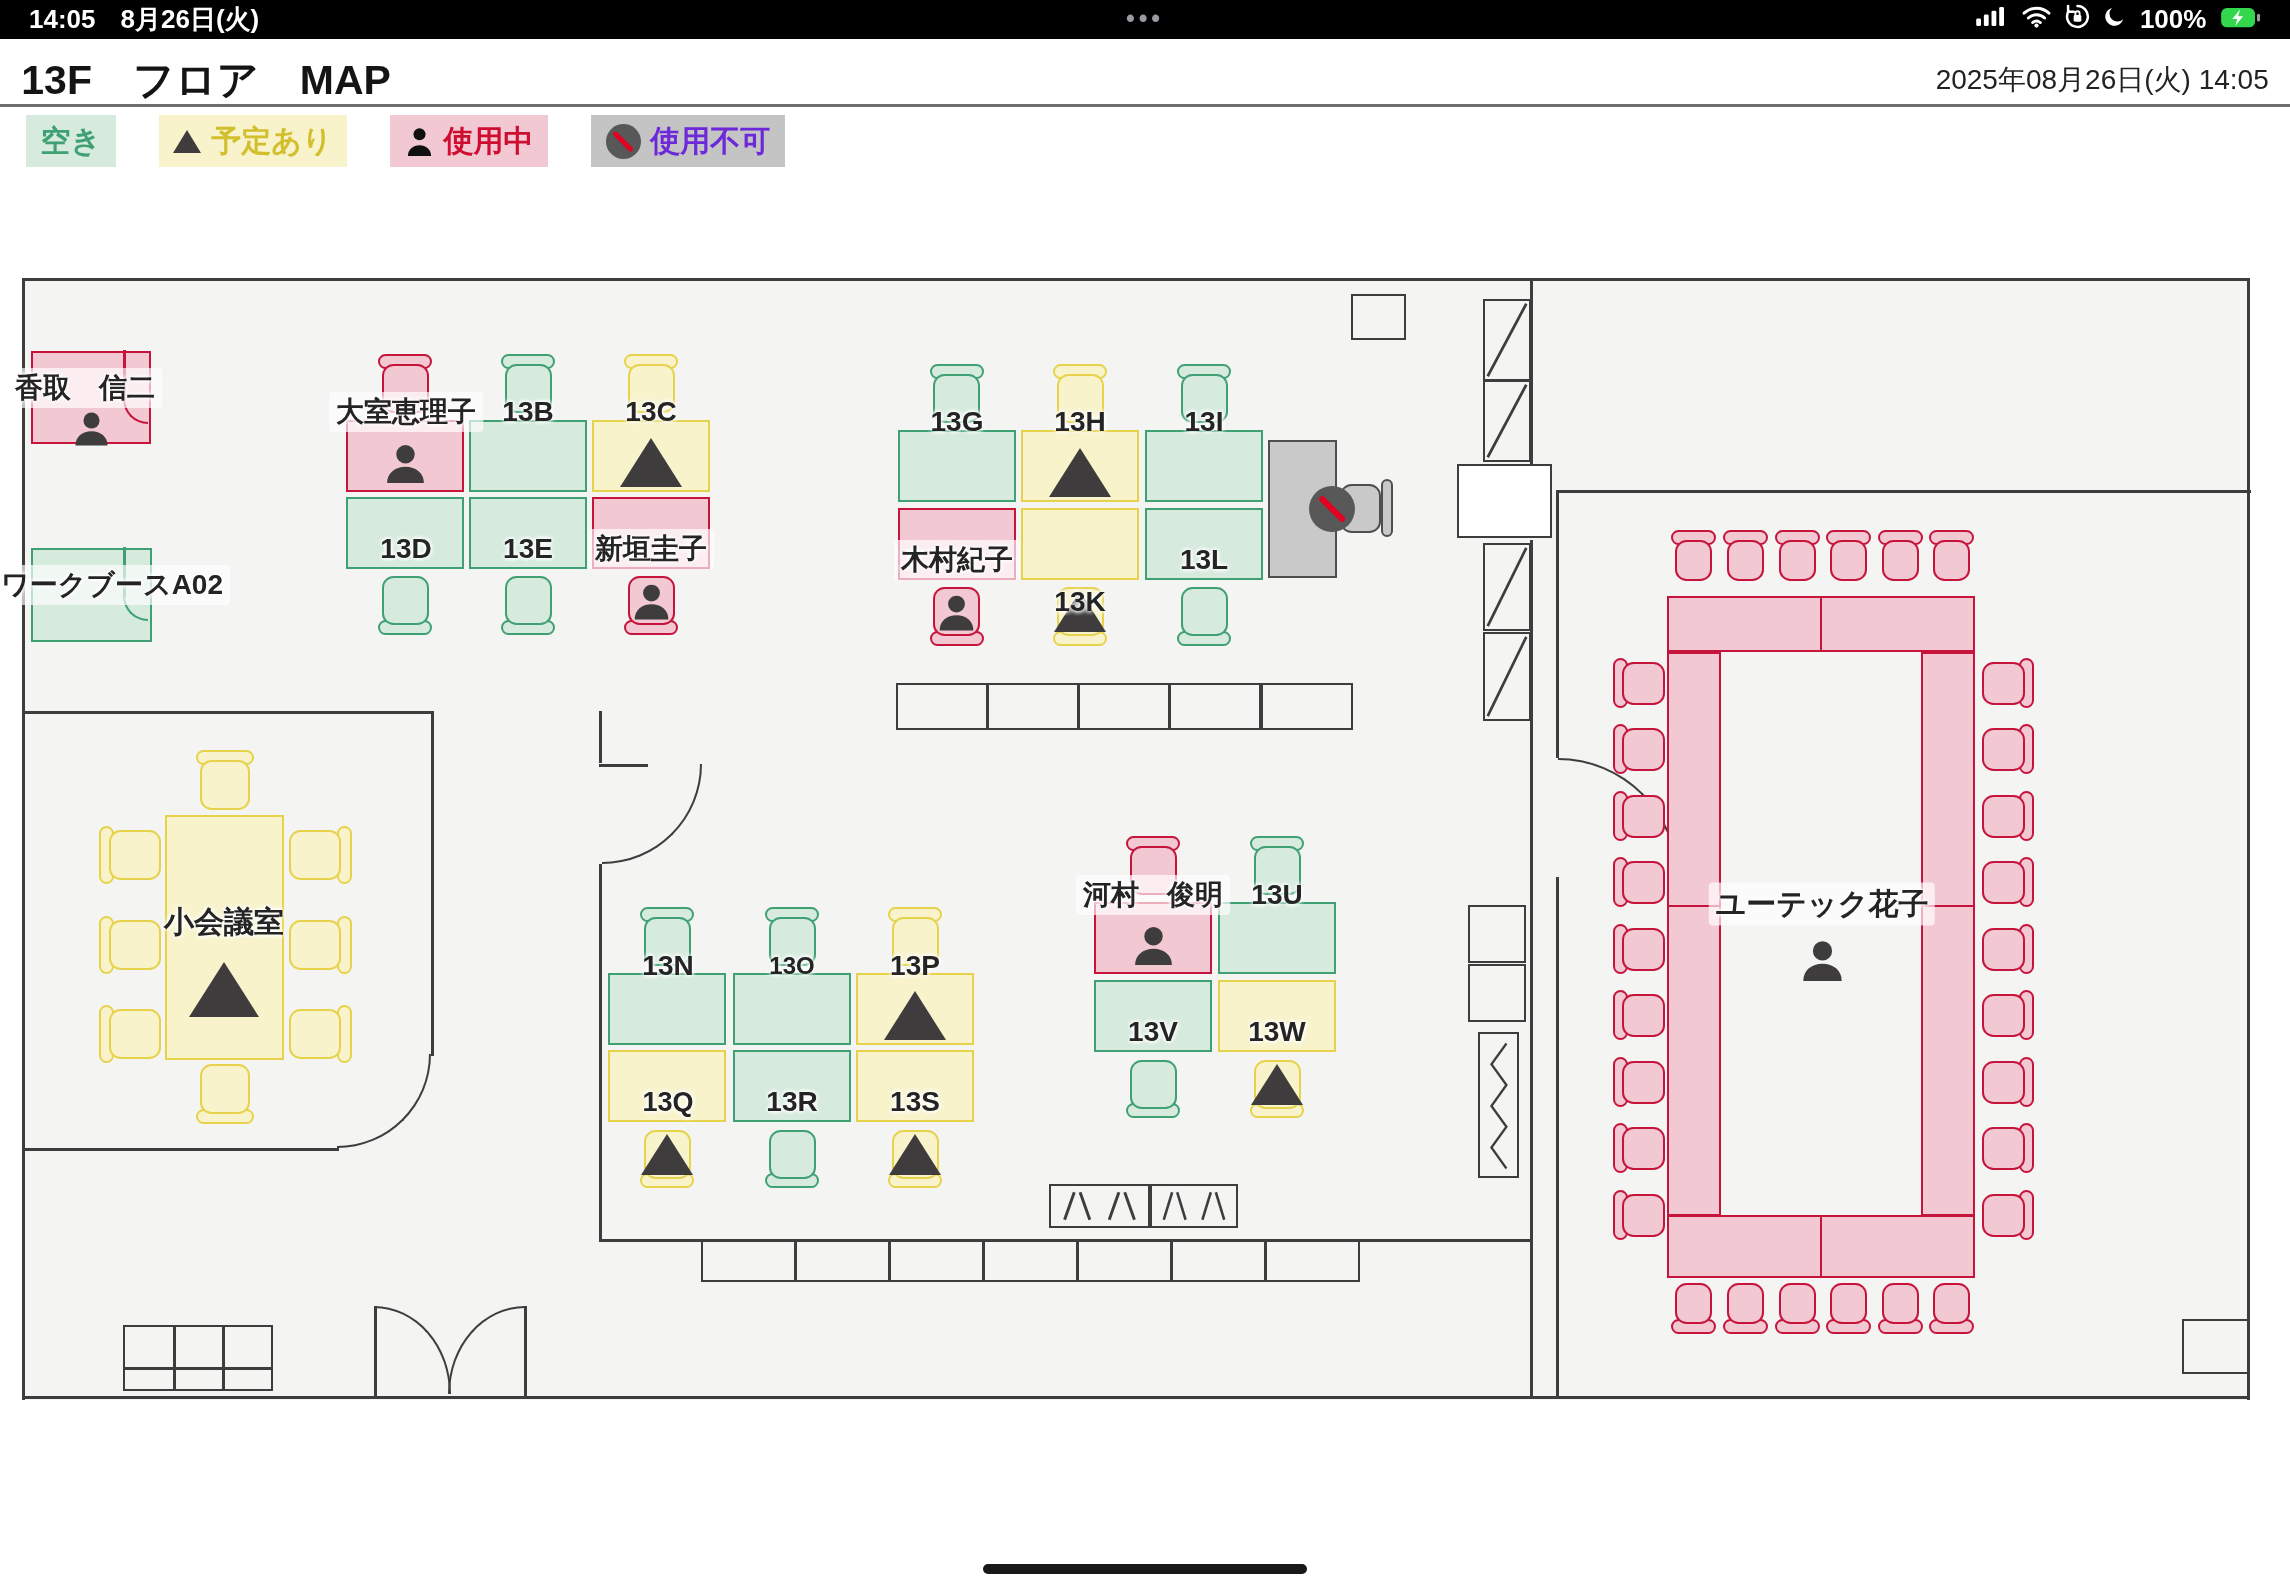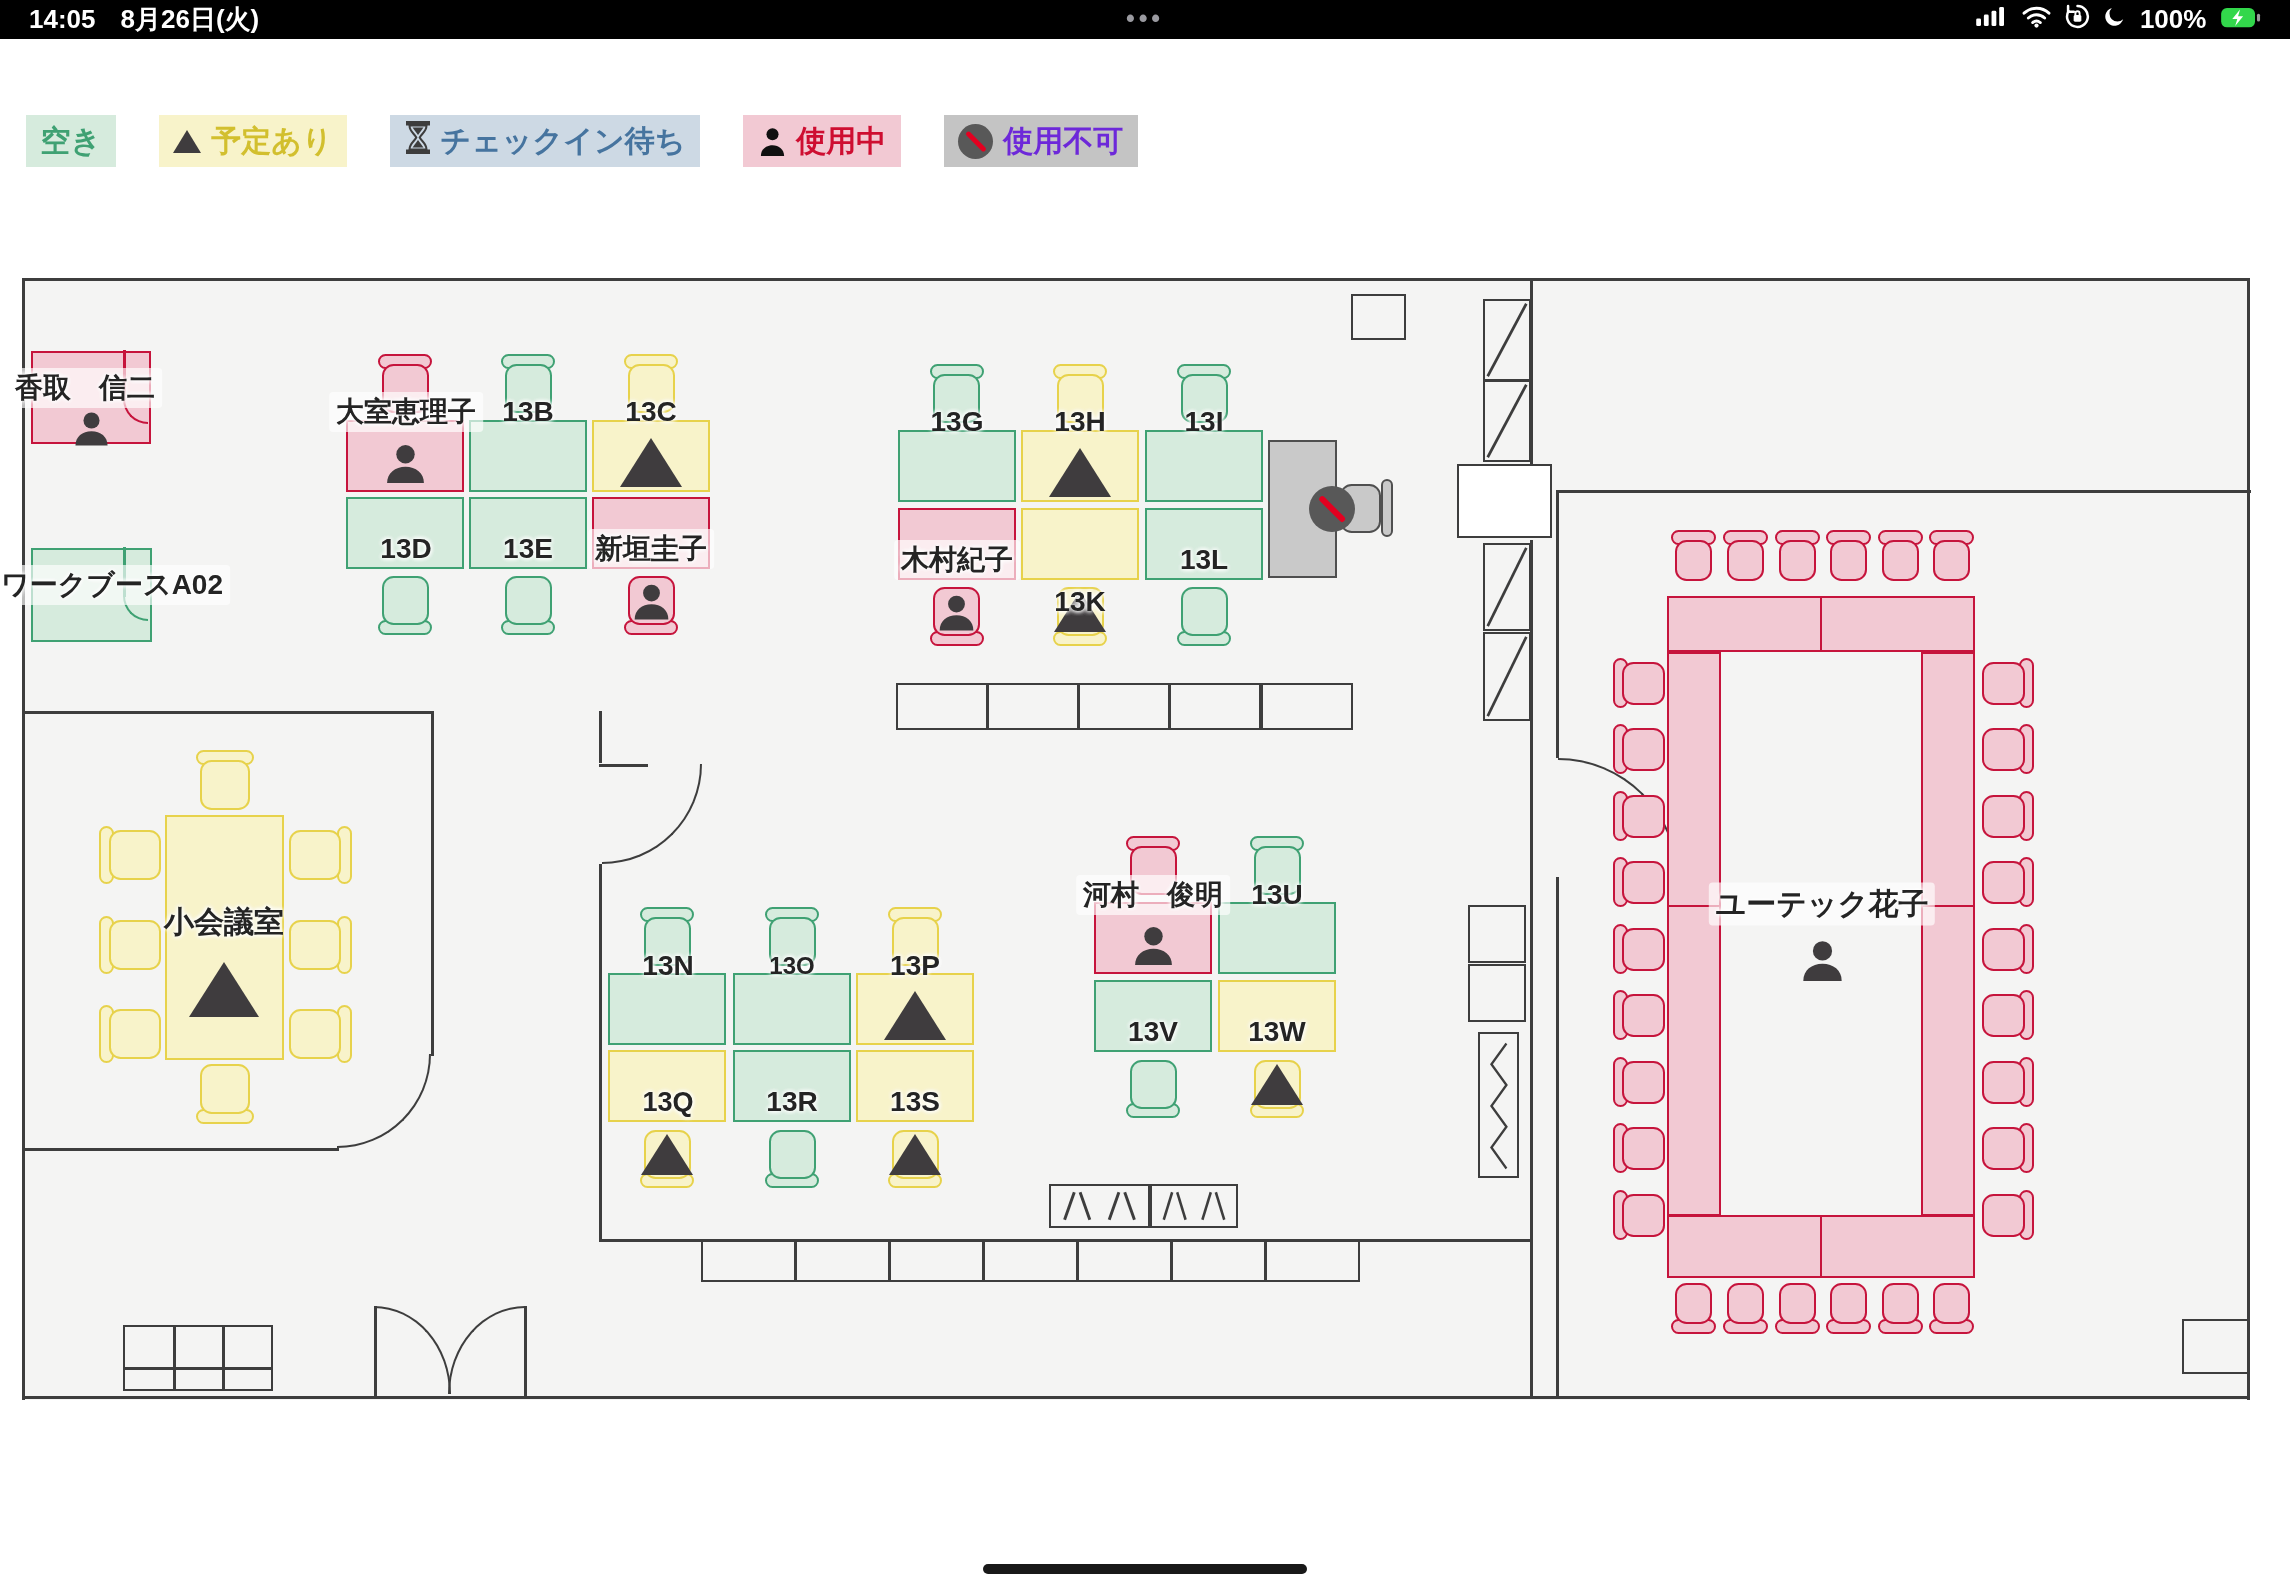--- a/index.html
+++ b/index.html
@@ -81,38 +81,32 @@
           </svg></span>
       <span>100%</span>
       <span><svg width="41" height="21.3" viewBox="0 0 42 22">
             <rect x="1" y="1" width="35" height="20" rx="6" fill="#32d74b"></rect>
             <rect x="38" y="7" width="3.2" height="8" rx="1.6" fill="#9a9a9a"></rect>
             <path d="M20.5 2.5 12.5 12.5h5.2l-2.2 7 8.2-10h-5.2z" fill="#fff"></path>
           </svg></span>
     </div>
   </div>
 
+  <div class="header">
+    <div class="title">13F　フロア　MAP</div>
+    <div class="datetime">2025年08月26日(火) 14:05</div>
+  </div>
 
   <div class="legend" id="legend">
       <div class="chip" style="background: rgb(214, 235, 221);">
         <div style="color: rgb(63, 161, 115);">空き</div>
       </div>
       <div class="chip" style="background: rgb(248, 243, 202);">
         <div style="width: 0px; height: 0px; border-left: 14.6px solid transparent; border-right: 14.6px solid transparent; border-bottom: 23px solid rgb(63, 60, 62);"></div>
         <div style="color: rgb(210, 191, 46);">予定あり</div>
-      </div>
-      <div class="chip" style="background: rgb(205, 217, 228);">
-        <div><svg width="26" height="35" viewBox="0 0 26 34">
-            <rect x="1" y="0.5" width="24" height="4.5" fill="#3d3d3d"></rect>
-            <rect x="1" y="29" width="24" height="4.5" fill="#3d3d3d"></rect>
-            <path d="M4.5 5h17c0 6-4.8 8-6.8 12 2 4 6.8 6 6.8 12h-17c0-6 4.8-8 6.8-12-2-4-6.8-6-6.8-12z" fill="none" stroke="#3d3d3d" stroke-width="2"></path>
-            <path d="M7.5 7h11l-5.5 7.5z" fill="#3d3d3d"></path>
-            <path d="M7.5 27h11l-5.5-7.5z" fill="#3d3d3d"></path>
-          </svg></div>
-        <div style="color: rgb(70, 116, 159);">チェックイン待ち</div>
       </div>
       <div class="chip" style="background: rgb(242, 201, 211);">
         <div style="width: 29px; height: 33px;"><svg viewBox="0 0 24 26" width="100%" height="100%">
             <circle cx="12" cy="7" r="5" fill="#101010"></circle>
             <path d="M2.4 25c0-5.6 4.3-9 9.6-9s9.6 3.4 9.6 9z" fill="#101010"></path>
           </svg></div>
         <div style="color: rgb(206, 14, 49);">使用中</div>
       </div>
       <div class="chip" style="background: rgb(196, 196, 196);">
         <div class="noentry" style="position: relative; width: 35px; height: 35px;">

